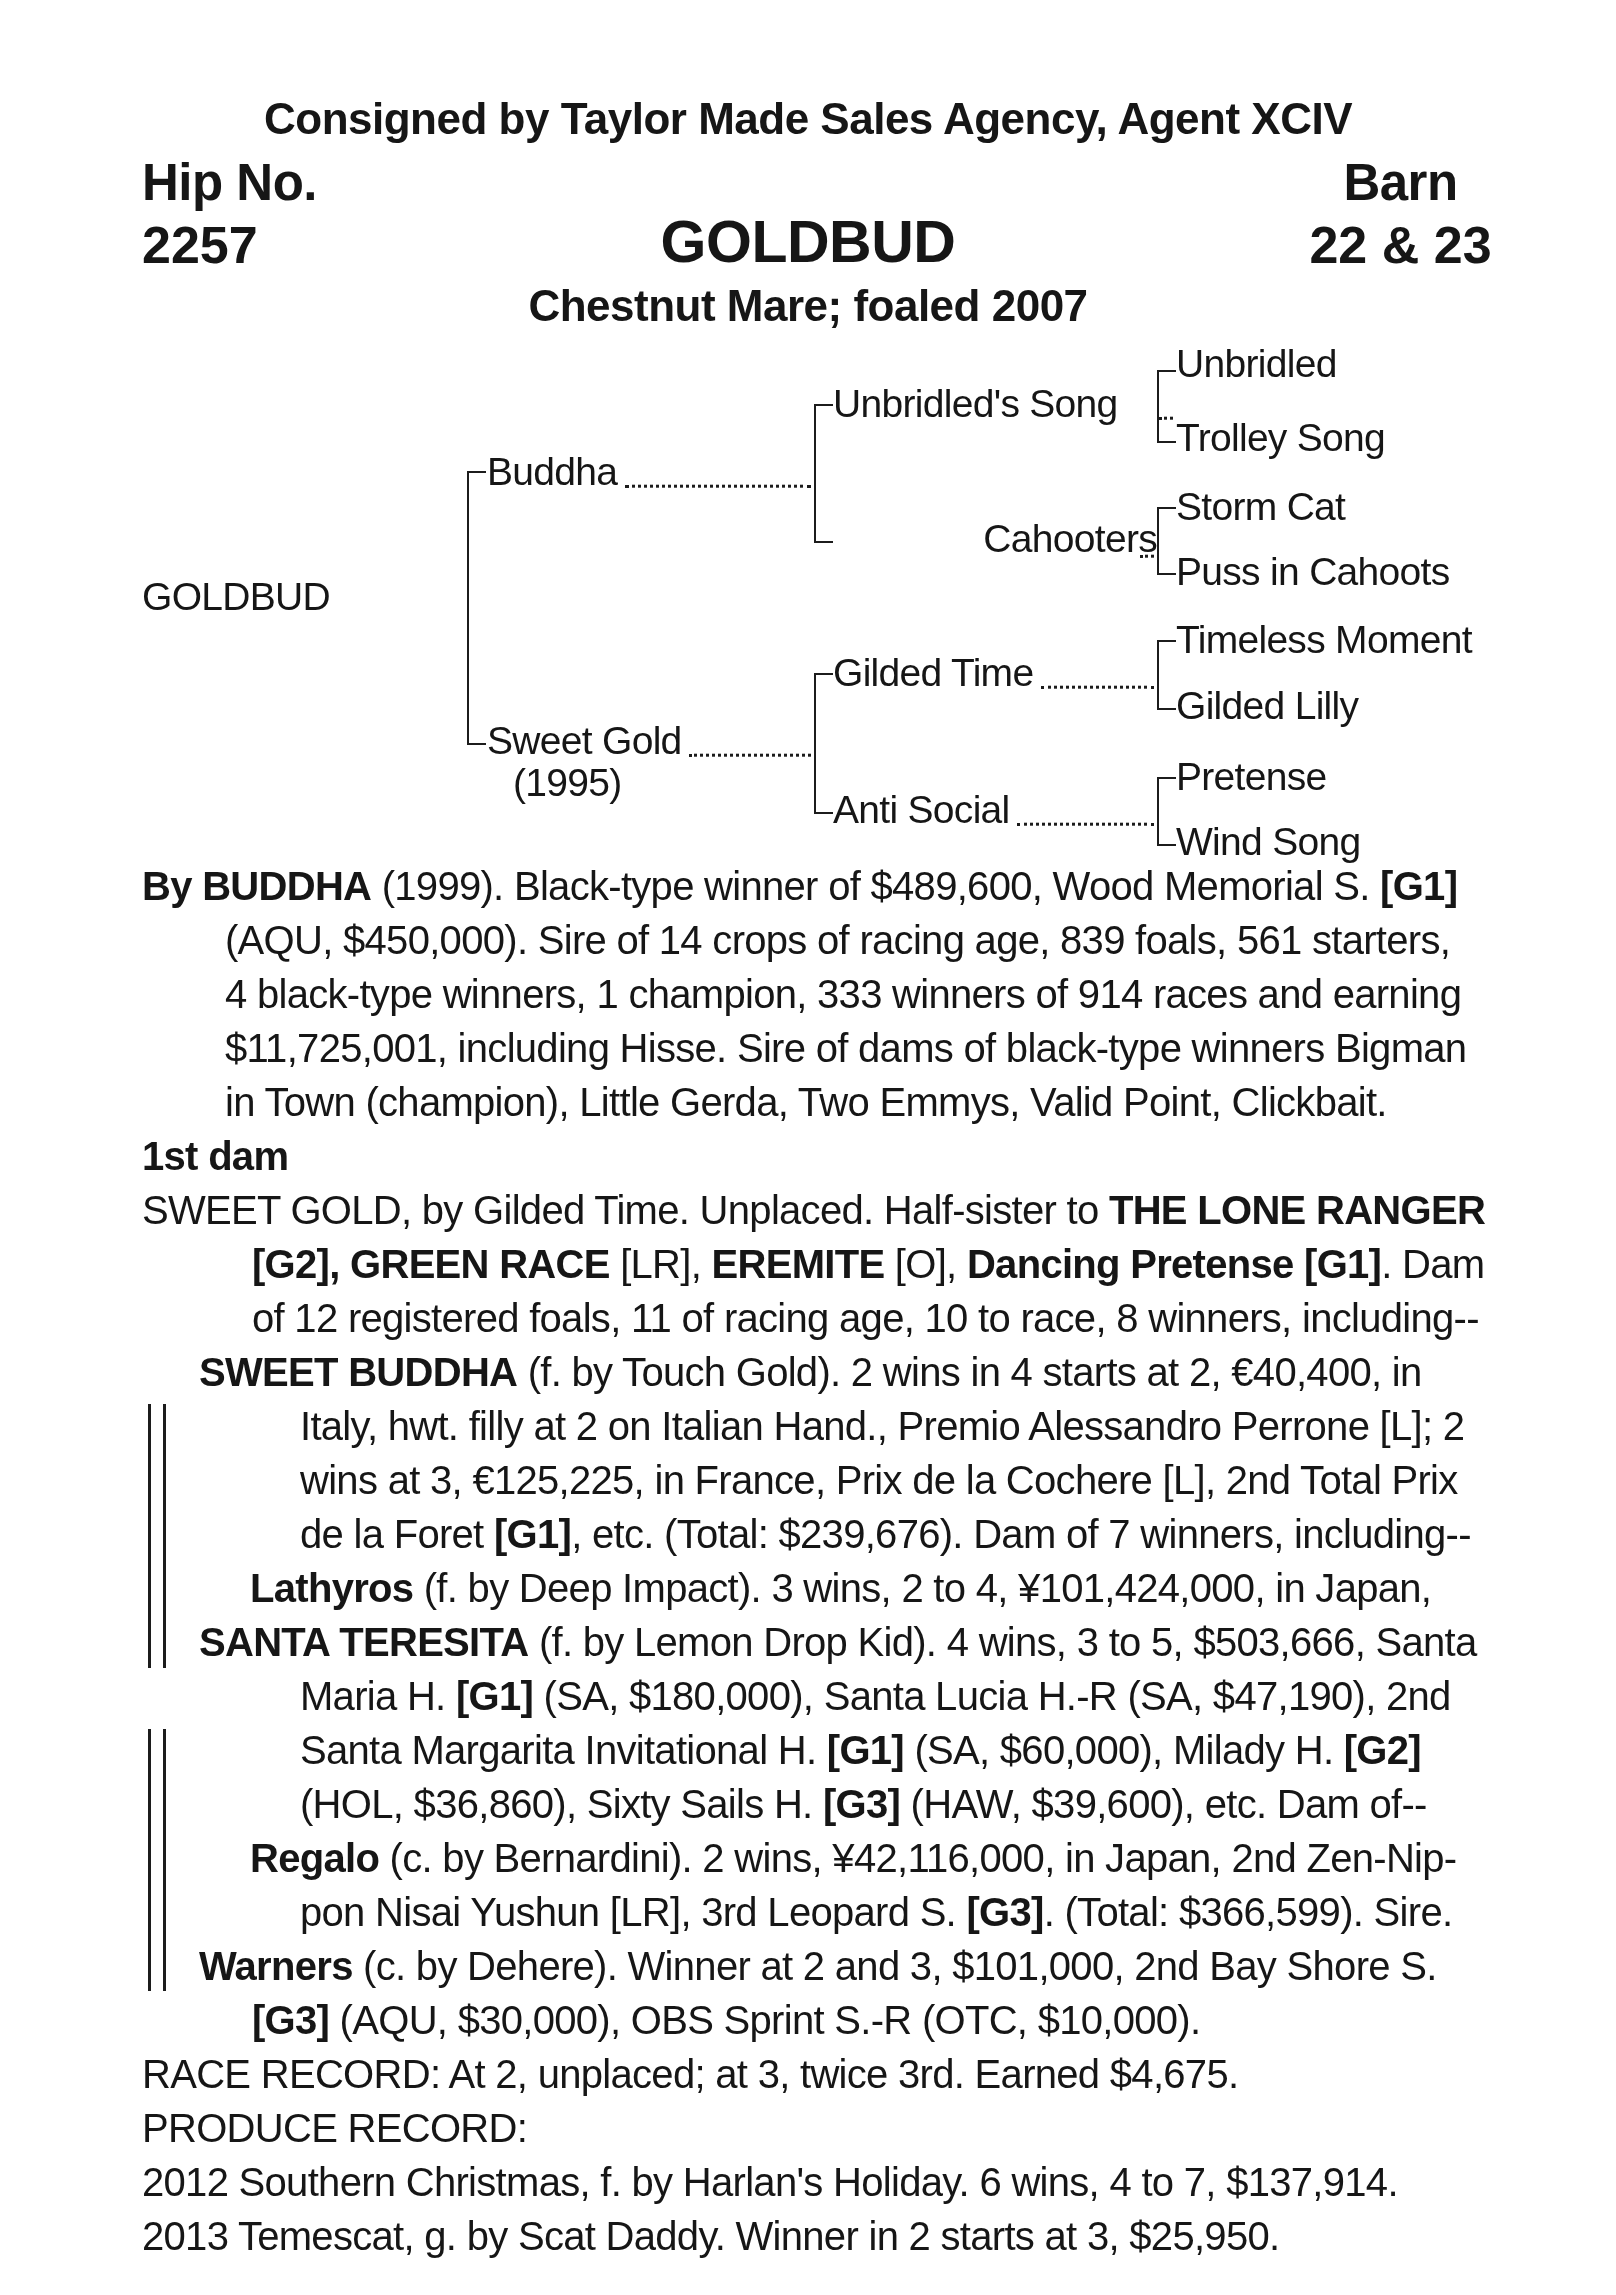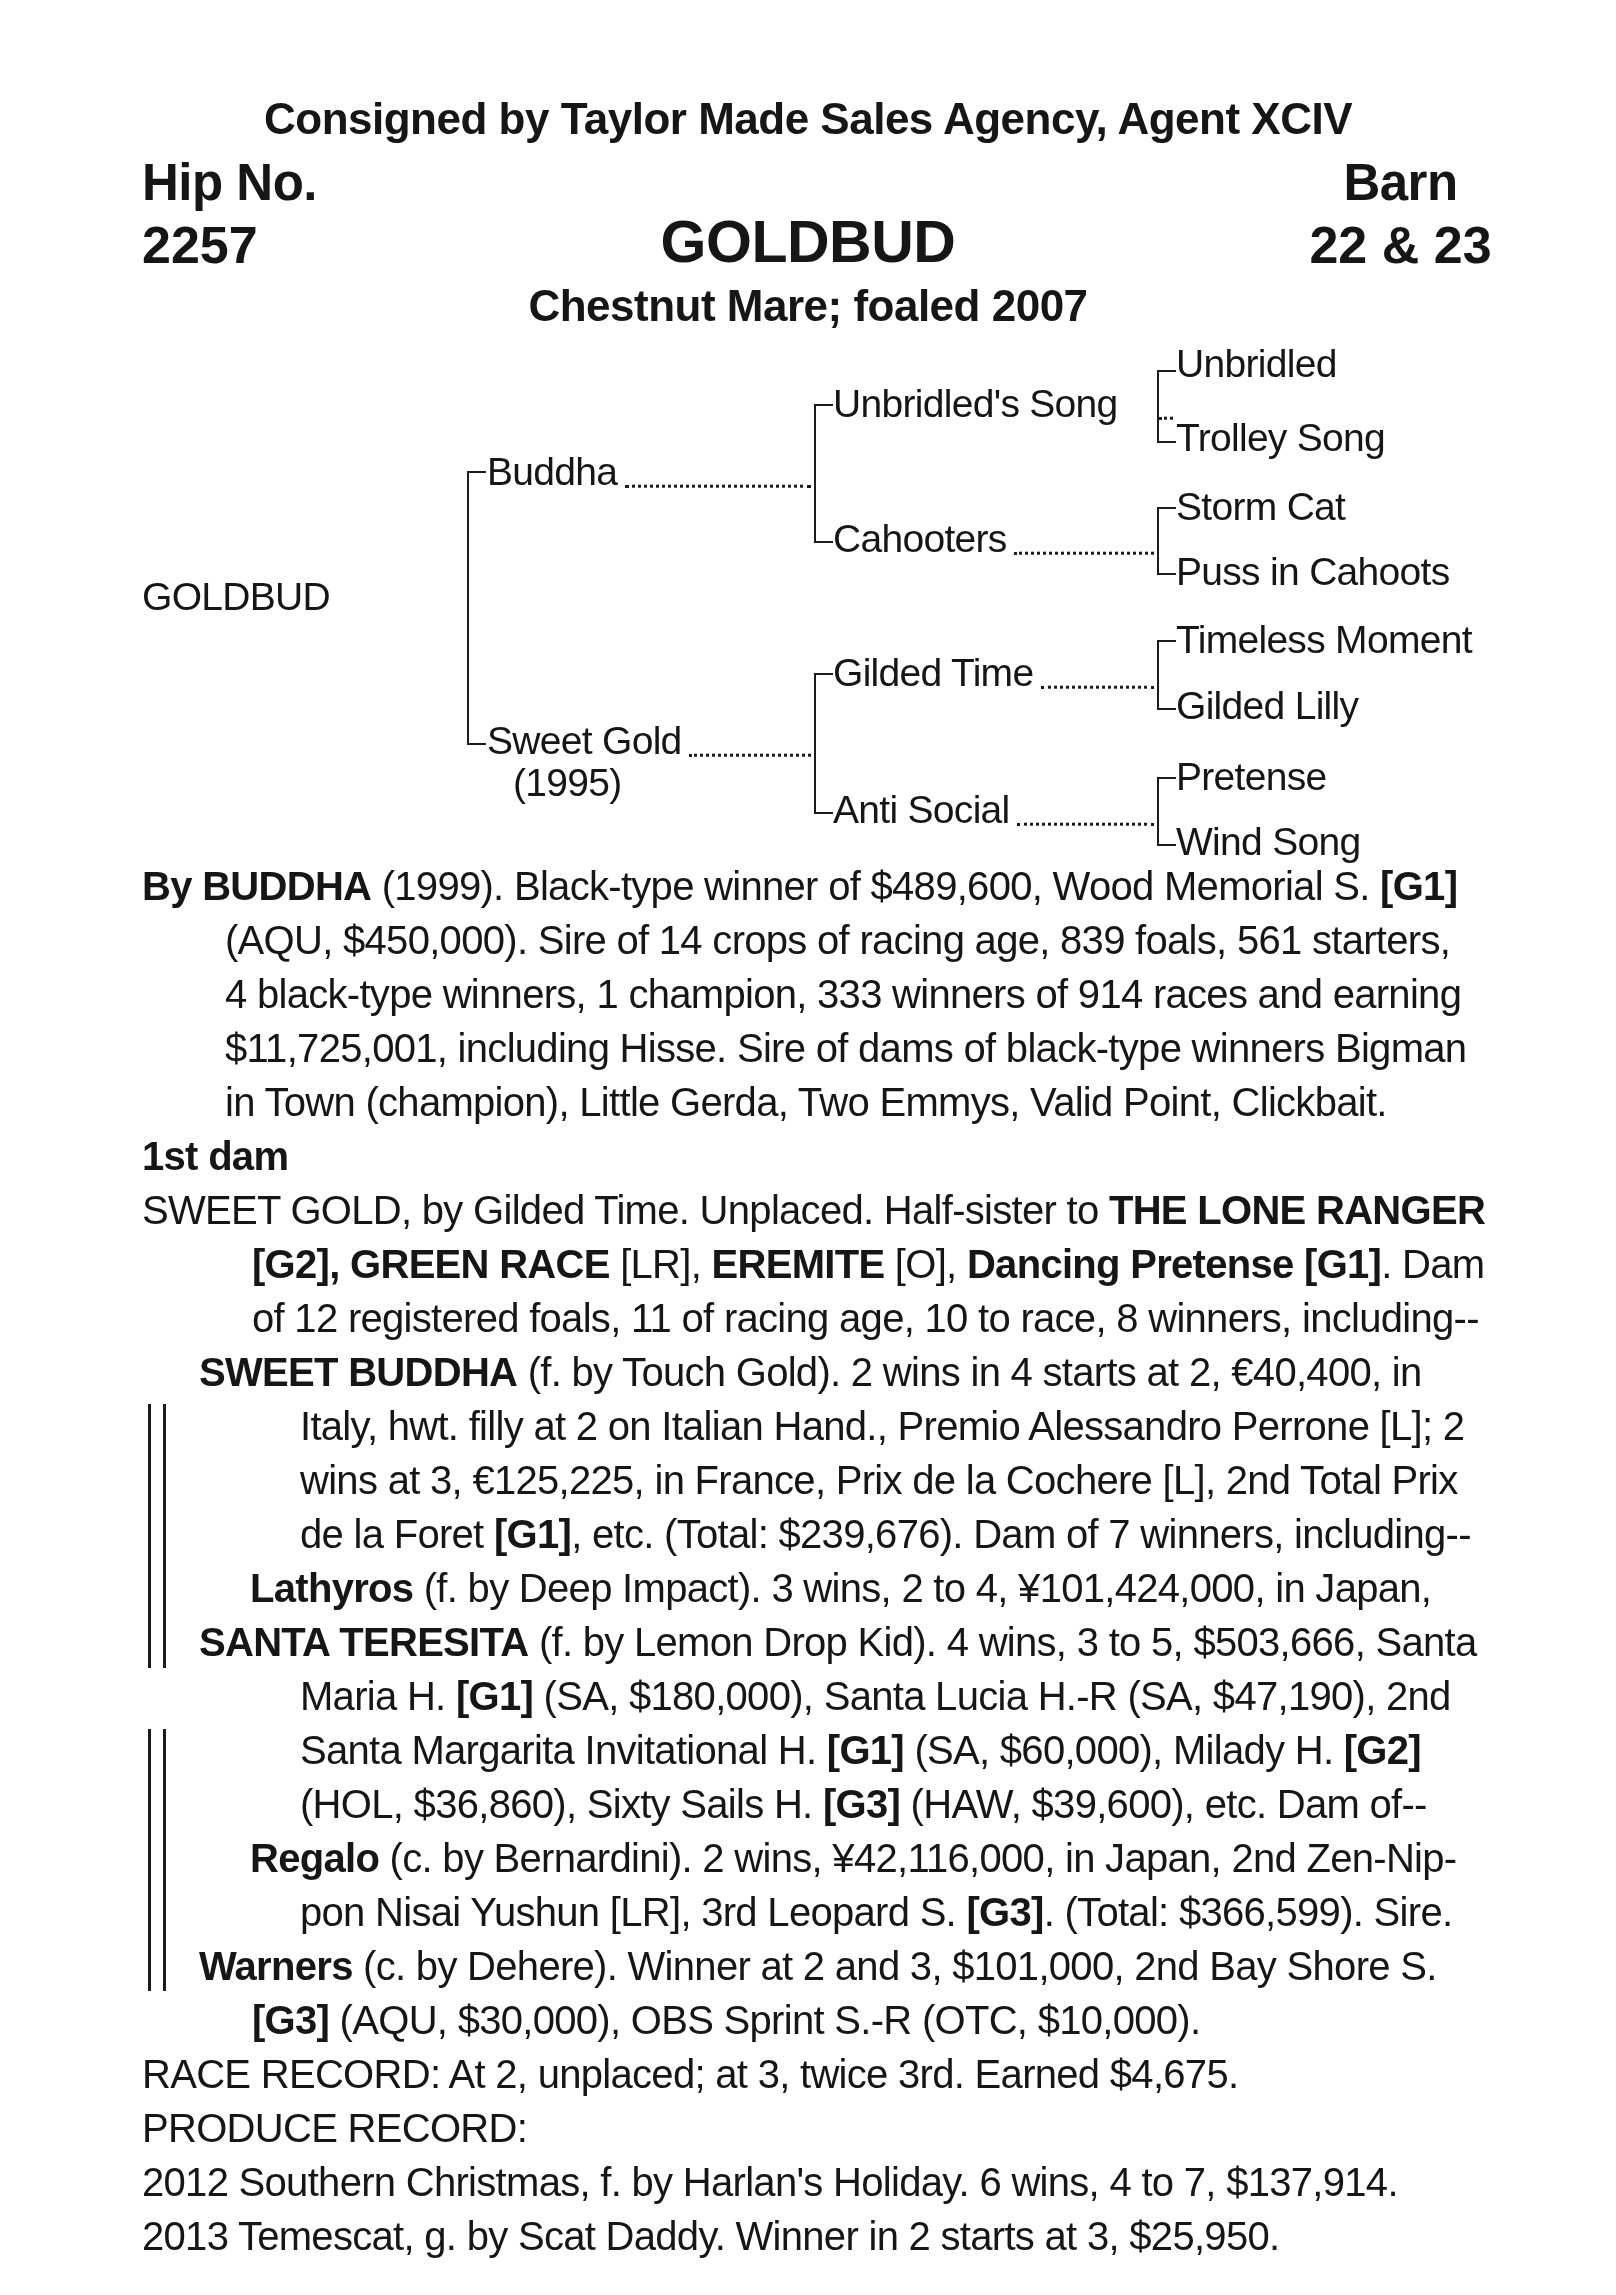--- a/index.html
+++ b/index.html
@@ -24,21 +24,21 @@
   .ped-node .pname{flex:0 0 auto;}
   .leader{flex:1 1 auto;border-bottom:3.2px dotted #1c1c1c;margin:0 2.8px 0 7.3px;
           transform:translateY(-7.3px);align-self:flex-end;min-width:13.8px;}
   .ped-year{position:absolute;font-size:39px;letter-spacing:-0.7px;line-height:46px;}
   .bracket{position:absolute;width:16.5px;border:2.3px solid #1c1c1c;border-right:none;background:transparent;}
   .n-subject{left:142px;top:574px;}
   .n-g1-sire{left:487px;top:449px;width:327px;}
   .n-g1-dam{left:487px;top:718px;width:327px;}
   .y-g1-dam{left:513px;top:760px;}
   .n-g2-ss{left:833px;top:381px;width:324px;gap:34px;}
-  .n-g2-sd{left:833px;top:516px;width:324px;}
+  .n-g2-sd{left:833px;top:516px;width:324px;flex-direction:column;}
   .n-g2-ds{left:833px;top:650px;width:324px;}
   .n-g2-dd{left:833px;top:787px;width:324px;}
   .n-g3-1{left:1176px;top:341px;}
   .n-g3-2{left:1176px;top:415px;}
   .n-g3-3{left:1176px;top:484px;}
   .n-g3-4{left:1176px;top:549px;}
   .n-g3-5{left:1176px;top:617px;}
   .n-g3-6{left:1176px;top:683px;}
   .n-g3-7{left:1176px;top:754px;}
   .n-g3-8{left:1176px;top:819px;}

